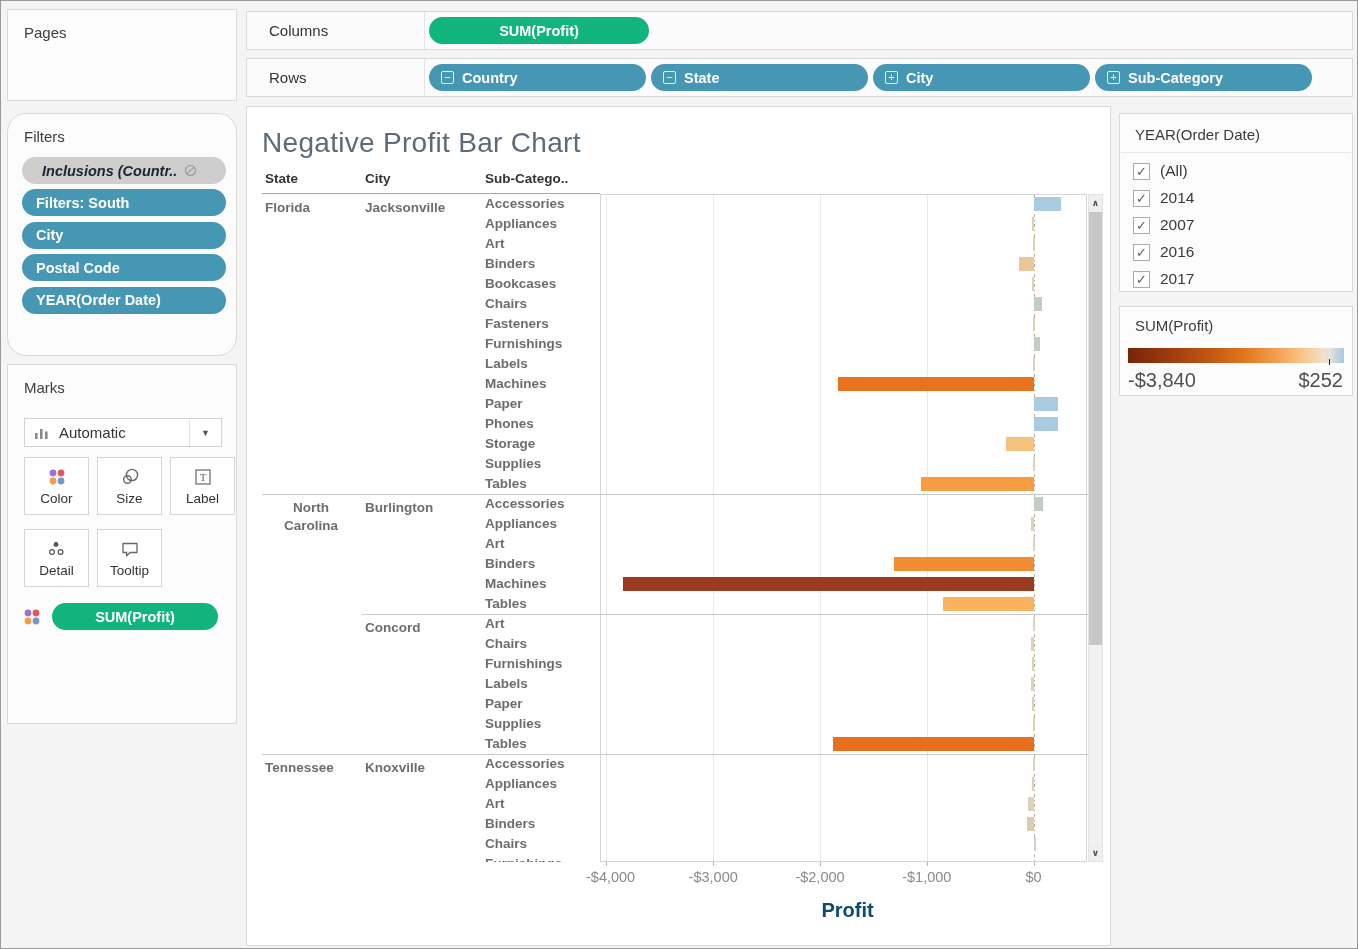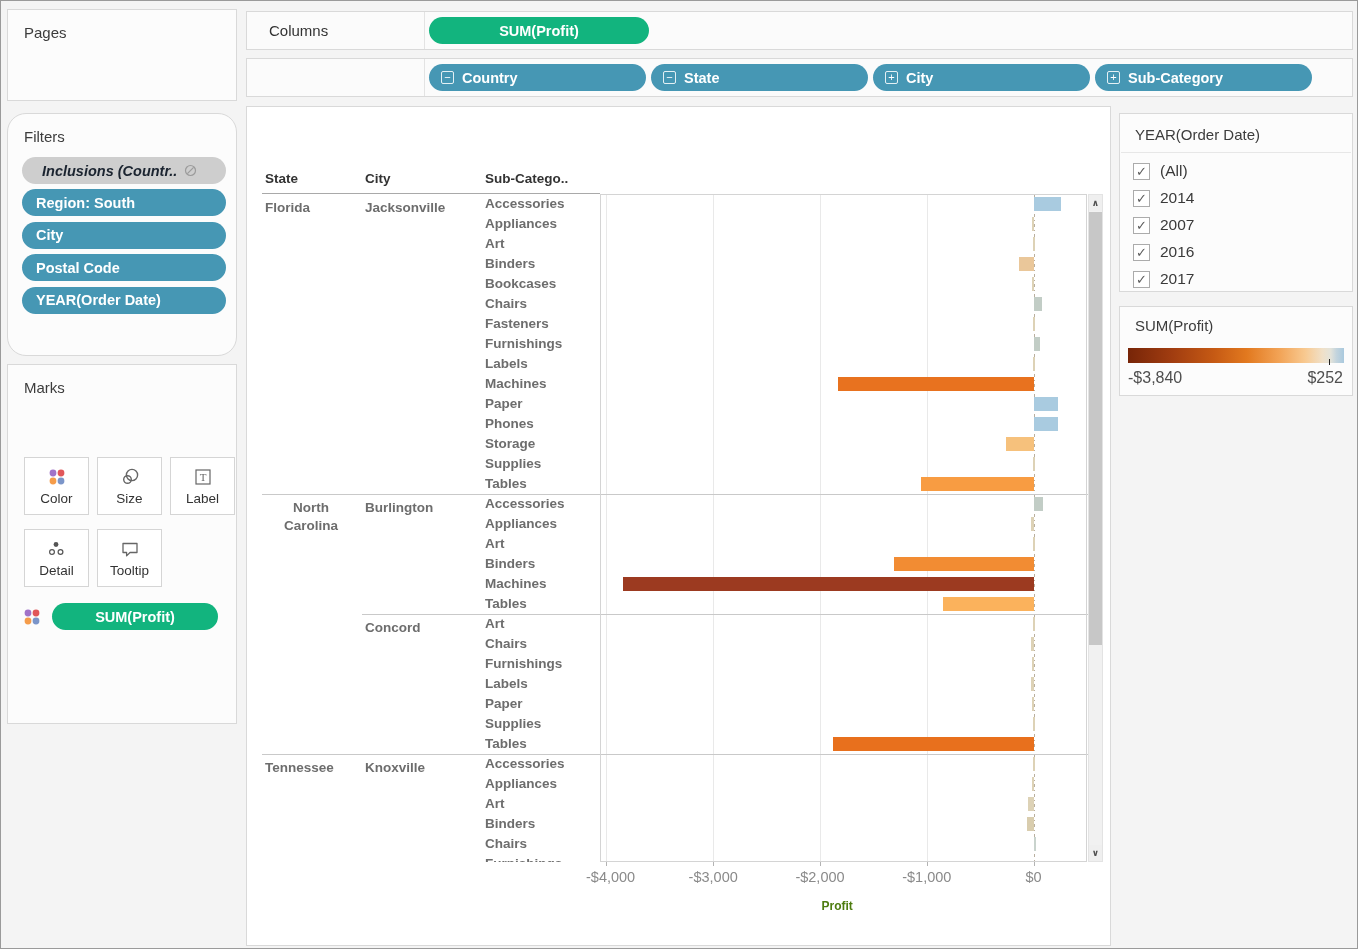--- a/index.html
+++ b/index.html
@@ -68,36 +68,36 @@
   .bar { position:absolute; height:14px; }
   
   #vscroll { position:absolute; left:826px; top:0; width:15px; height:668px; background:#f1f1f1; border:1px solid #e3e3e3; }
   .sbtn { position:absolute; left:0; width:13px; height:16px; background:#efefef; color:#4f4f4f; font-size:9px;
           display:flex; align-items:center; justify-content:center; font-weight:700; }
   #sb-up { top:0; } #sb-down { bottom:0; }
   #sb-thumb { position:absolute; left:0; top:17px; width:13px; height:433px; background:#c7c7c7; }
   
   .tickmark { position:absolute; width:1px; height:4px; background:#b3b3b3; top:755px; }
   .ticklab { position:absolute; top:762px; width:84px; font-size:14.5px; color:#8a8a8a; text-align:center; }
-  #axis-title { position:absolute; top:792px; font-size:12px; font-weight:700; color:#4d7c0f; }
+  #axis-title { position:absolute; top:792px; font-size:20px; font-weight:700; color:#0c4a6e; }
 
   
   #year-card   { left:1118px; top:112px; width:234px; height:179px; }
   #legend-card { left:1118px; top:305px; width:234px; height:90px;  }
   #year-card .card-title { position:absolute; left:15px; top:12px; }
   #year-rule { position:absolute; left:1px; top:38px; width:230px; border-top:1px solid #e7e7e7; }
   .yrow { position:absolute; left:13px; display:flex; align-items:center; gap:10px; height:22px; }
   .cbox { width:17px; height:17px; background:#fff; border:1px solid #ababab; display:flex; align-items:center;
           justify-content:center; font-size:13px; color:#5c5c5c; font-weight:700; }
   .ylab { font-size:15.5px; color:#3a3a3a; }
   #legend-card .card-title { position:absolute; left:15px; top:10px; }
   #legend-grad { position:absolute; left:8px; top:41px; width:216px; height:15px;
       background:linear-gradient(to right,#772508 0%,#a03c10 20%,#c65a14 40%,#e2791f 55%,#f2a356 70%,#f8c990 82%,#f0e0c8 90%,#e3e3da 93.8%,#c3d4dd 96.5%,#a9c9de 100%); }
   #legend-tick { position:absolute; left:calc(8px + 93.8%* .923); top:52px; width:1.5px; height:6px; background:#222; }
-  .leg-lab { position:absolute; top:62px; font-size:16px; color:#4f4f4f; }
+  .leg-lab { position:absolute; top:62px; font-size:20px; color:#4f4f4f; }
   #leg-min { left:8px; } #leg-max { right:9px; }
 
   svg { display:block; }
 </style>
 </head>
 <body>
 
 <div class="card" id="pages-card">
   <div class="card-title">Pages</div>
 </div>
@@ -108,36 +108,47 @@
       <div class="fpill set" style="top: 43px;">
         <span>Inclusions (Countr..</span>
         <span class="set-ic">
           <svg width="15" height="15" fill="none" stroke="#9b9b9b" stroke-width="1.2">
             <circle cx="7.5" cy="7.5" r="5"></circle>
             <line x1="4.4" y1="10.6" x2="10.6" y2="4.4"></line>
           </svg>
         </span>
       </div>
       <div class="fpill blue" style="top: 75.4px;">
-        <span>Region: South</span>
+        <span>Filters: South</span>
       </div>
       <div class="fpill blue" style="top: 107.8px;">
         <span>City</span>
       </div>
       <div class="fpill blue" style="top: 140.2px;">
         <span>Postal Code</span>
       </div>
       <div class="fpill blue" style="top: 172.6px;">
         <span>YEAR(Order Date)</span>
       </div>
     </div>
 </div>
 
 <div class="card" id="marks-card">
   <div class="card-title">Marks</div>
+  <div id="marktype">
+    <span id="marktype-icon" style="margin-left: 8px;">
+        <svg width="18" height="16">
+          <rect x="2" y="8" width="2.6" height="6" fill="#8a8a8a"></rect>
+          <rect x="7" y="4" width="2.6" height="10" fill="#8a8a8a"></rect>
+          <rect x="12" y="6.5" width="2.6" height="7.5" fill="#8a8a8a"></rect>
+        </svg>
+      </span>
+    <span class="mt-label">Automatic</span>
+    <span class="dd-box">▼</span>
+  </div>
   <div id="marks-buttons">
       <div class="mbtn" style="left: 16px; top: 92px;">
         <span>
           <svg width="20" height="20">
             <circle cx="6" cy="6" r="3.4" fill="#a173c8"></circle>
             <circle cx="14" cy="6" r="3.4" fill="#e1575a"></circle>
             <circle cx="6" cy="14" r="3.4" fill="#f59c4a"></circle>
             <circle cx="14" cy="14" r="3.4" fill="#7b95c9"></circle>
           </svg>
         </span>
@@ -197,20 +208,24 @@
   <div class="shelf-label">
     <span id="col-shelf-icon"></span>
     <span>Columns</span>
   </div>
   <div class="shelf-sep"></div>
   <div class="shelf-pills" id="columns-pills">
       <div class="spill green">SUM(Profit)</div>
     </div>
 </div>
 <div class="shelf" id="rows-shelf">
+  <div class="shelf-label">
+    <span id="row-shelf-icon"></span>
+    <span>Rows</span>
+  </div>
   <div class="shelf-sep"></div>
   <div class="shelf-pills" id="rows-pills">
       <div class="spill blue">
         <span class="pm-box">−</span>
         <span>Country</span>
       </div>
       <div class="spill blue">
         <span class="pm-box">−</span>
         <span>State</span>
       </div>
@@ -219,20 +234,21 @@
         <span>City</span>
       </div>
       <div class="spill blue">
         <span class="pm-box">+</span>
         <span>Sub-Category</span>
       </div>
     </div>
 </div>
 
 <div class="card" id="worksheet">
+  <div id="ws-title">Negative Profit Bar Chart</div>
   <div id="col-headers">
       <div class="colhead" style="left: 18px;">State</div>
       <div class="colhead" style="left: 118px;">City</div>
       <div class="colhead" style="left: 238px;">Sub-Catego..</div>
     </div>
   <div id="head-rule"></div>
   <div id="viewport">
       <div class="gridline" style="left: 344.408px;"></div>
       <div class="gridline" style="left: 451.206px;"></div>
       <div class="gridline" style="left: 558.004px;"></div>

